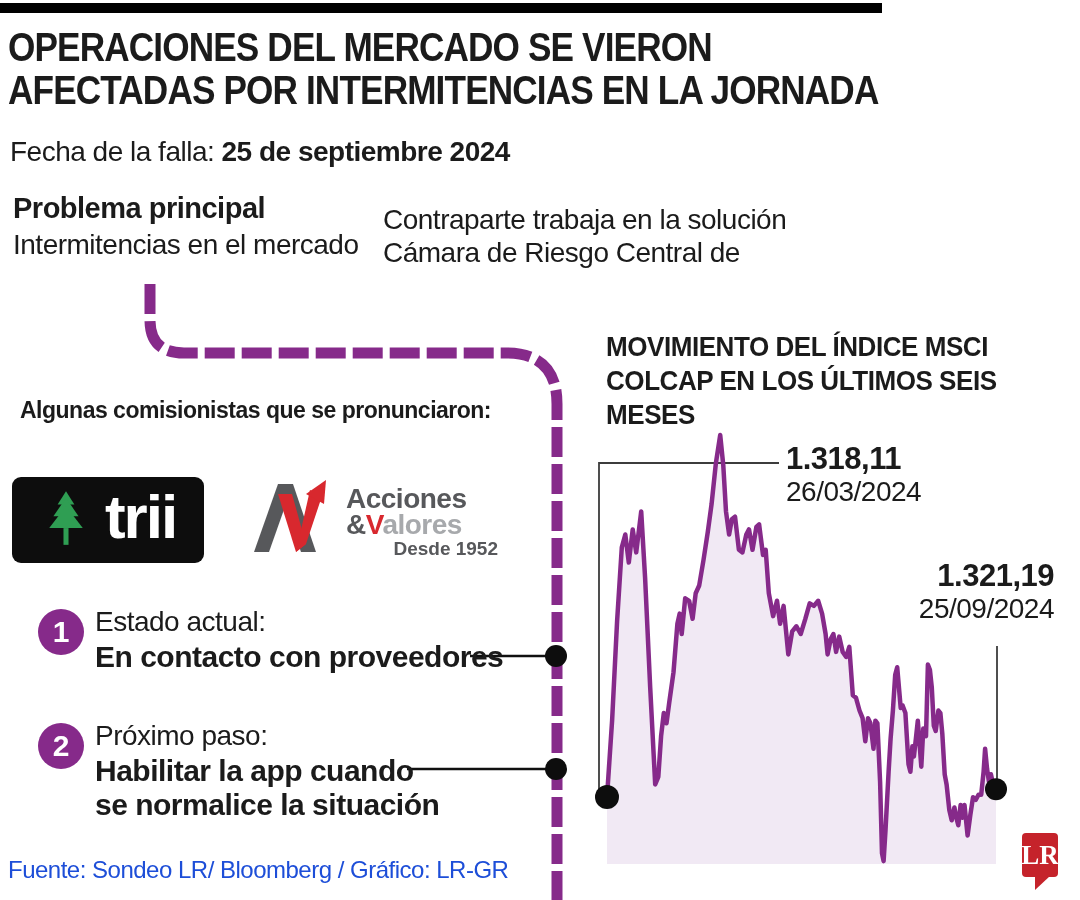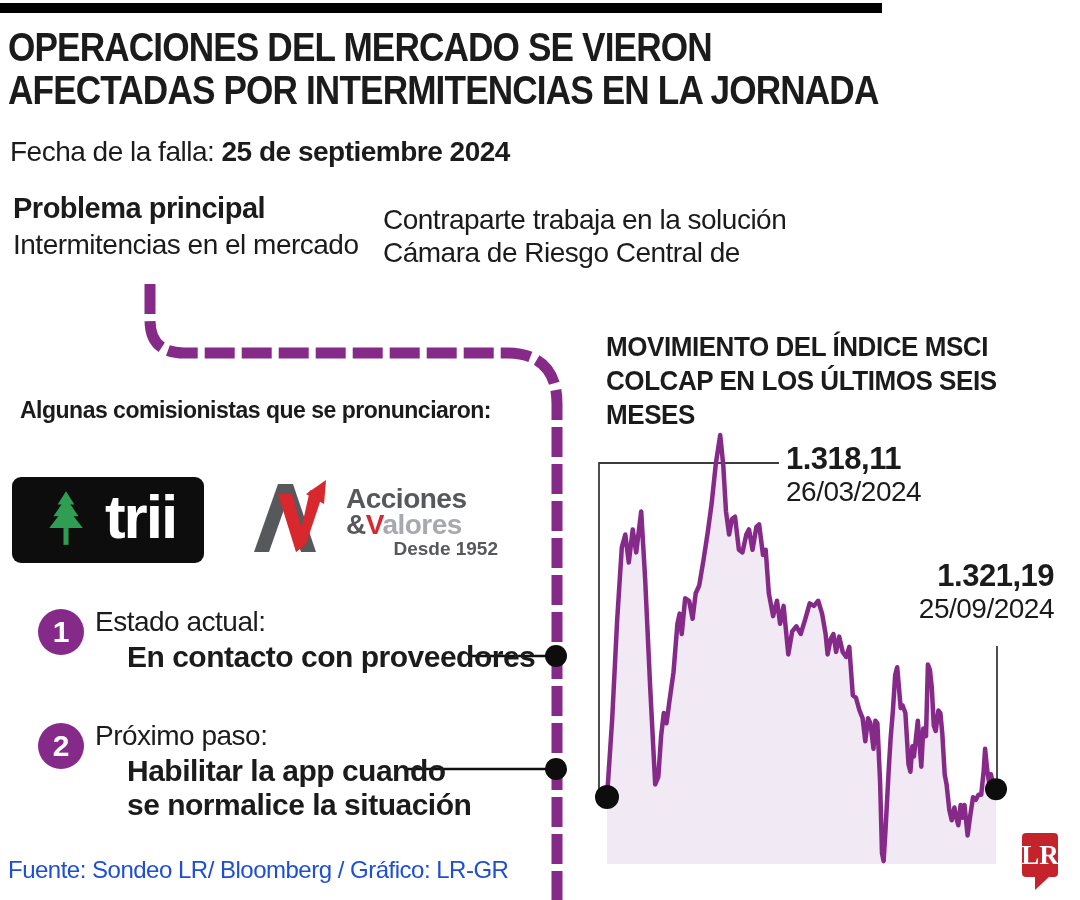--- a/index.html
+++ b/index.html
@@ -34,21 +34,21 @@
   .av-l1{font-size:28px;font-weight:700;color:var(--av-dark);line-height:26px;letter-spacing:-0.5px;}
   .av-l2{font-size:28px;font-weight:700;line-height:26px;letter-spacing:-0.5px;}
   .av-amp{color:var(--av-dark);} .av-v{color:var(--av-red);} .av-rest{color:var(--av-light);}
   .av-since{font-size:19px;font-weight:700;color:var(--av-dark);text-align:right;line-height:22px;}
 
   
   .badge{width:46px;height:46px;border-radius:50%;background:var(--purple);color:#fff;
     display:flex;align-items:center;justify-content:center;font-size:30px;font-weight:700;}
   #badge-1{left:38px;top:609px;} #badge-2{left:38px;top:723px;}
   .step-label{font-size:28px;letter-spacing:-0.5px;}
-  .step-bold{font-size:30px;font-weight:700;letter-spacing:-0.5px;margin-left:32px;}
+  .step-bold{font-size:30px;font-weight:700;letter-spacing:-0.5px;}
   #step1-label{left:95px;top:606px;} #step1-bold{left:95px;top:640px;}
   #step2-label{left:95px;top:720px;} #step2-bold1{left:95px;top:754px;} #step2-bold2{left:95px;top:788px;}
 
   
   #chart-title{left:606px;top:330px;font-size:28px;font-weight:600;line-height:34px;
     letter-spacing:-0.5px;transform:scaleX(.93);transform-origin:0 0;width:440px;}
   .callout-value{font-size:31px;font-weight:700;letter-spacing:-0.5px;line-height:34px;}
   .callout-date{font-size:28px;letter-spacing:-0.5px;line-height:31px;}
   #callout-1{left:786px;top:442px;}
   #callout-2{right:26px;top:559px;text-align:right;}

